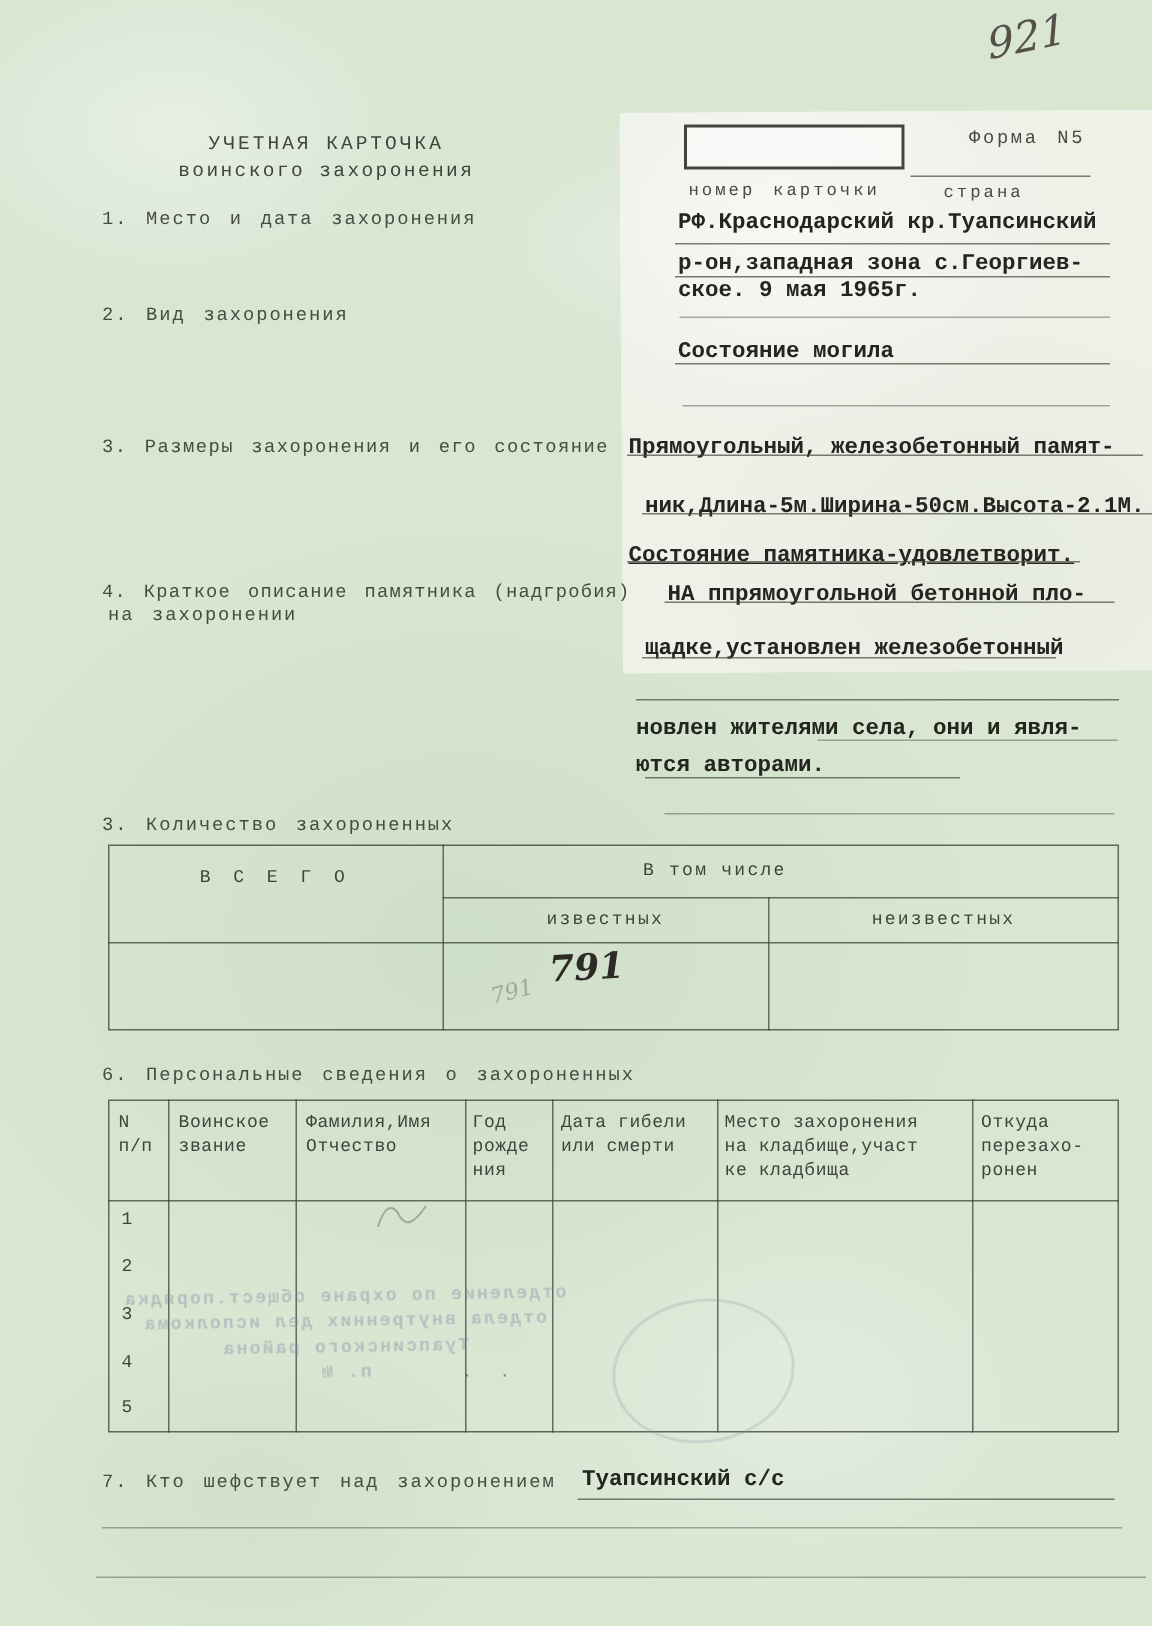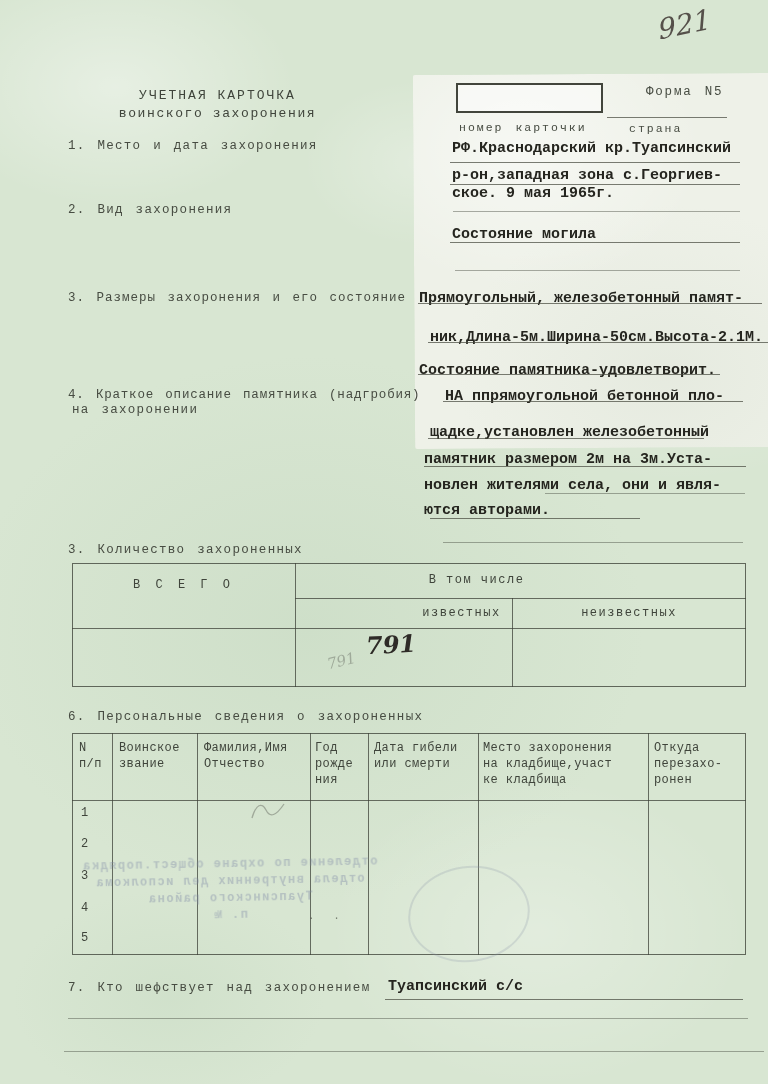--- a/index.html
+++ b/index.html
@@ -67,50 +67,49 @@
   <div class="abs rule lt" style="left:453px; top:211px; width:287px;"></div>
 
   <div class="abs lab" style="left:68px; top:203px;">2. Вид захоронения</div>
   <div class="abs typed" style="left:452px; top:226px;">Состояние могила</div>
   <div class="abs rule" style="left:450px; top:242px; width:290px;"></div>
   <div class="abs rule lt" style="left:455px; top:270px; width:285px;"></div>
 
   <div class="abs lab" style="left:68px; top:291px; letter-spacing:1px;">3. Размеры захоронения и его состояние</div>
   <div class="abs typed" style="left:419px; top:290px;">Прямоугольный, железобетонный памят-</div>
   <div class="abs typed" style="left:430px; top:329px;">ник,Длина-5м.Ширина-50см.Высота-2.1М.</div>
-  <div class="abs typed" style="left:419px; top:362px;">Состояние памятника-удовлетворит.</div>
+  <div class="abs typed" style="left:419px; top:362px;text-decoration:underline;">Состояние памятника-удовлетворит.</div>
   <div class="abs rule" style="left:418px; top:303px; width:344px;"></div>
   <div class="abs rule" style="left:428px; top:342px; width:340px;"></div>
   <div class="abs rule" style="left:418px; top:374px; width:302px;"></div>
 
   <div class="abs lab" style="left:68px; top:388px; letter-spacing:.8px;">4. Краткое описание памятника (надгробия)</div>
   <div class="abs lab" style="left:72px; top:403px;">на захоронении</div>
   <div class="abs typed" style="left:445px; top:388px;">НА ппрямоугольной бетонной пло-</div>
   <div class="abs typed" style="left:430px; top:424px;">щадке,установлен железобетонный</div>
-  <div class="abs typed" style="left:424px; top:451px;">памятник размером 2м на 3м.Уста-</div>
   <div class="abs typed" style="left:424px; top:477px;">новлен жителями села, они и явля-</div>
   <div class="abs typed" style="left:424px; top:502px;">ются авторами.</div>
   <div class="abs rule" style="left:443px; top:401px; width:300px;"></div>
   <div class="abs rule" style="left:428px; top:438px; width:276px;"></div>
   <div class="abs rule" style="left:424px; top:466px; width:322px;"></div>
   <div class="abs rule lt" style="left:545px; top:493px; width:200px;"></div>
   <div class="abs rule" style="left:430px; top:518px; width:210px;"></div>
   <div class="abs rule lt" style="left:443px; top:542px; width:300px;"></div>
 
   <div class="abs lab" style="left:68px; top:543px;">3. Количество захороненных</div>
 
   <div class="abs frame" style="left:72px; top:563px; width:674px; height:124px;"></div>
   <div class="abs vline" style="left:295px; top:563px; height:124px;"></div>
   <div class="abs vline" style="left:512px; top:598px; height:89px;"></div>
   <div class="abs hline" style="left:295px; top:598px; width:451px;"></div>
   <div class="abs hline" style="left:72px; top:628px; width:674px;"></div>
 
   <div class="abs th cell-center" style="left:72px; top:577px; width:223px; letter-spacing:4px;">В С Е Г О</div>
   <div class="abs th cell-center" style="left:295px; top:572px; width:363px; letter-spacing:1.5px;">В том числе</div>
-  <div class="abs th cell-center" style="left:305px; top:605px; width:217px; letter-spacing:1.5px;padding-left:48px;">известных</div>
+  <div class="abs th cell-center" style="left:295px; top:605px; width:217px; letter-spacing:1.5px;">известных</div>
   <div class="abs th cell-center" style="left:512px; top:605px; width:234px; letter-spacing:1.5px;">неизвестных</div>
 
   <div class="abs th cell-center" style="left:72px; top:650px; width:223px;"></div>
   <div class="abs th cell-center" style="left:512px; top:650px; width:234px;"></div>
   <div class="abs hw" style="left:366px; top:630px; font-size:24px; font-weight:bold; color:#2e2b27; transform:rotate(-3deg);">791</div>
   <div class="abs hw" style="left:327px; top:652px; font-size:15px; color:rgba(100,105,95,.45); transform:rotate(-14deg);">791</div>
 
   <div class="abs lab" style="left:68px; top:710px;">6. Персональные сведения о захороненных</div>
 
   <div class="abs frame" style="left:72px; top:733px; width:674px; height:222px;"></div>

